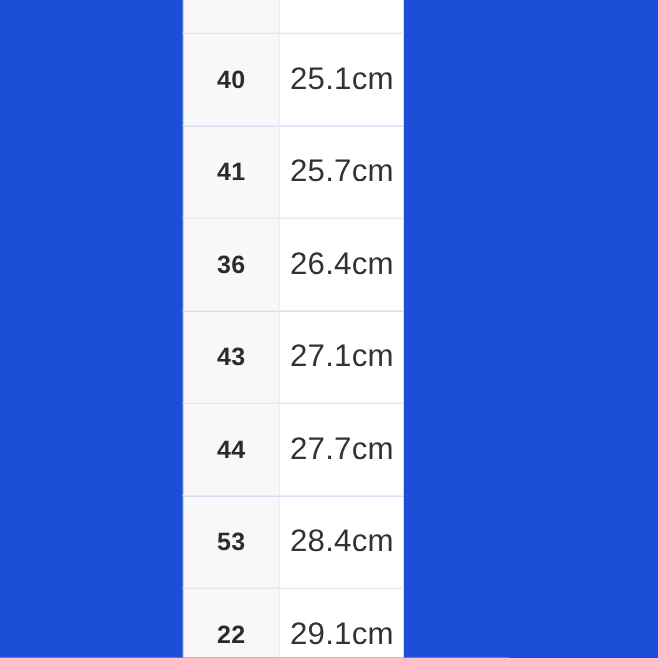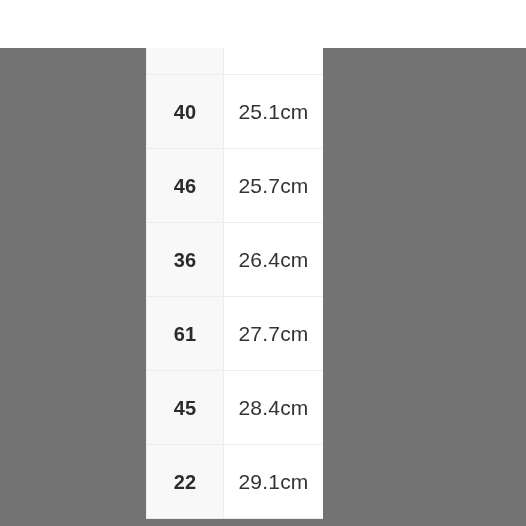--- a/index.html
+++ b/index.html
@@ -12,22 +12,21 @@
     height: 526px;
     background: #ffffff;
     font-family: "Liberation Sans", "DejaVu Sans", sans-serif;
     overflow: hidden;
     position: relative;
   }
 
   #page {
     position: absolute;
     inset: 0;
-    background: #737373;
-    margin-top: 48px;
+    background: #1d4ed8;
   }
 
   
   #size-table-viewport {
     position: absolute;
     left: 146px;
     top: 0px;
     width: 177px;
     height: 526px;
     overflow: hidden;
@@ -67,21 +66,21 @@
     font-weight: 700;
     letter-spacing: 0.2px;
   }
 
   
   #size-table td.col-length {
     width: 100px;
     background: #ffffff;
     border-right: 1px solid #ededed;
     color: #333333;
-    font-size: 21px;
+    font-size: 25px;
     font-weight: 400;
     letter-spacing: 0.2px;
   }
 
   .cell-text {
     display: block;
     line-height: 1;
   }
 </style>
 </head>
@@ -106,49 +105,57 @@
           <td class="col-size">
             <span class="cell-text">40</span>
           </td>
           <td class="col-length">
             <span class="cell-text">25.1cm</span>
           </td>
         </tr>
 
         <tr>
           <td class="col-size">
-            <span class="cell-text">46</span>
+            <span class="cell-text">41</span>
           </td>
           <td class="col-length">
             <span class="cell-text">25.7cm</span>
           </td>
         </tr>
 
         <tr>
           <td class="col-size">
             <span class="cell-text">36</span>
           </td>
           <td class="col-length">
             <span class="cell-text">26.4cm</span>
           </td>
         </tr>
 
+        <tr>
+          <td class="col-size">
+            <span class="cell-text">43</span>
+          </td>
+          <td class="col-length">
+            <span class="cell-text">27.1cm</span>
+          </td>
+        </tr>
 
         <tr>
           <td class="col-size">
-            <span class="cell-text">61</span>
+            <span class="cell-text">44</span>
           </td>
           <td class="col-length">
             <span class="cell-text">27.7cm</span>
           </td>
         </tr>
 
         <tr>
           <td class="col-size">
-            <span class="cell-text">45</span>
+            <span class="cell-text">53</span>
           </td>
           <td class="col-length">
             <span class="cell-text">28.4cm</span>
           </td>
         </tr>
 
         <tr>
           <td class="col-size">
             <span class="cell-text">22</span>
           </td>

